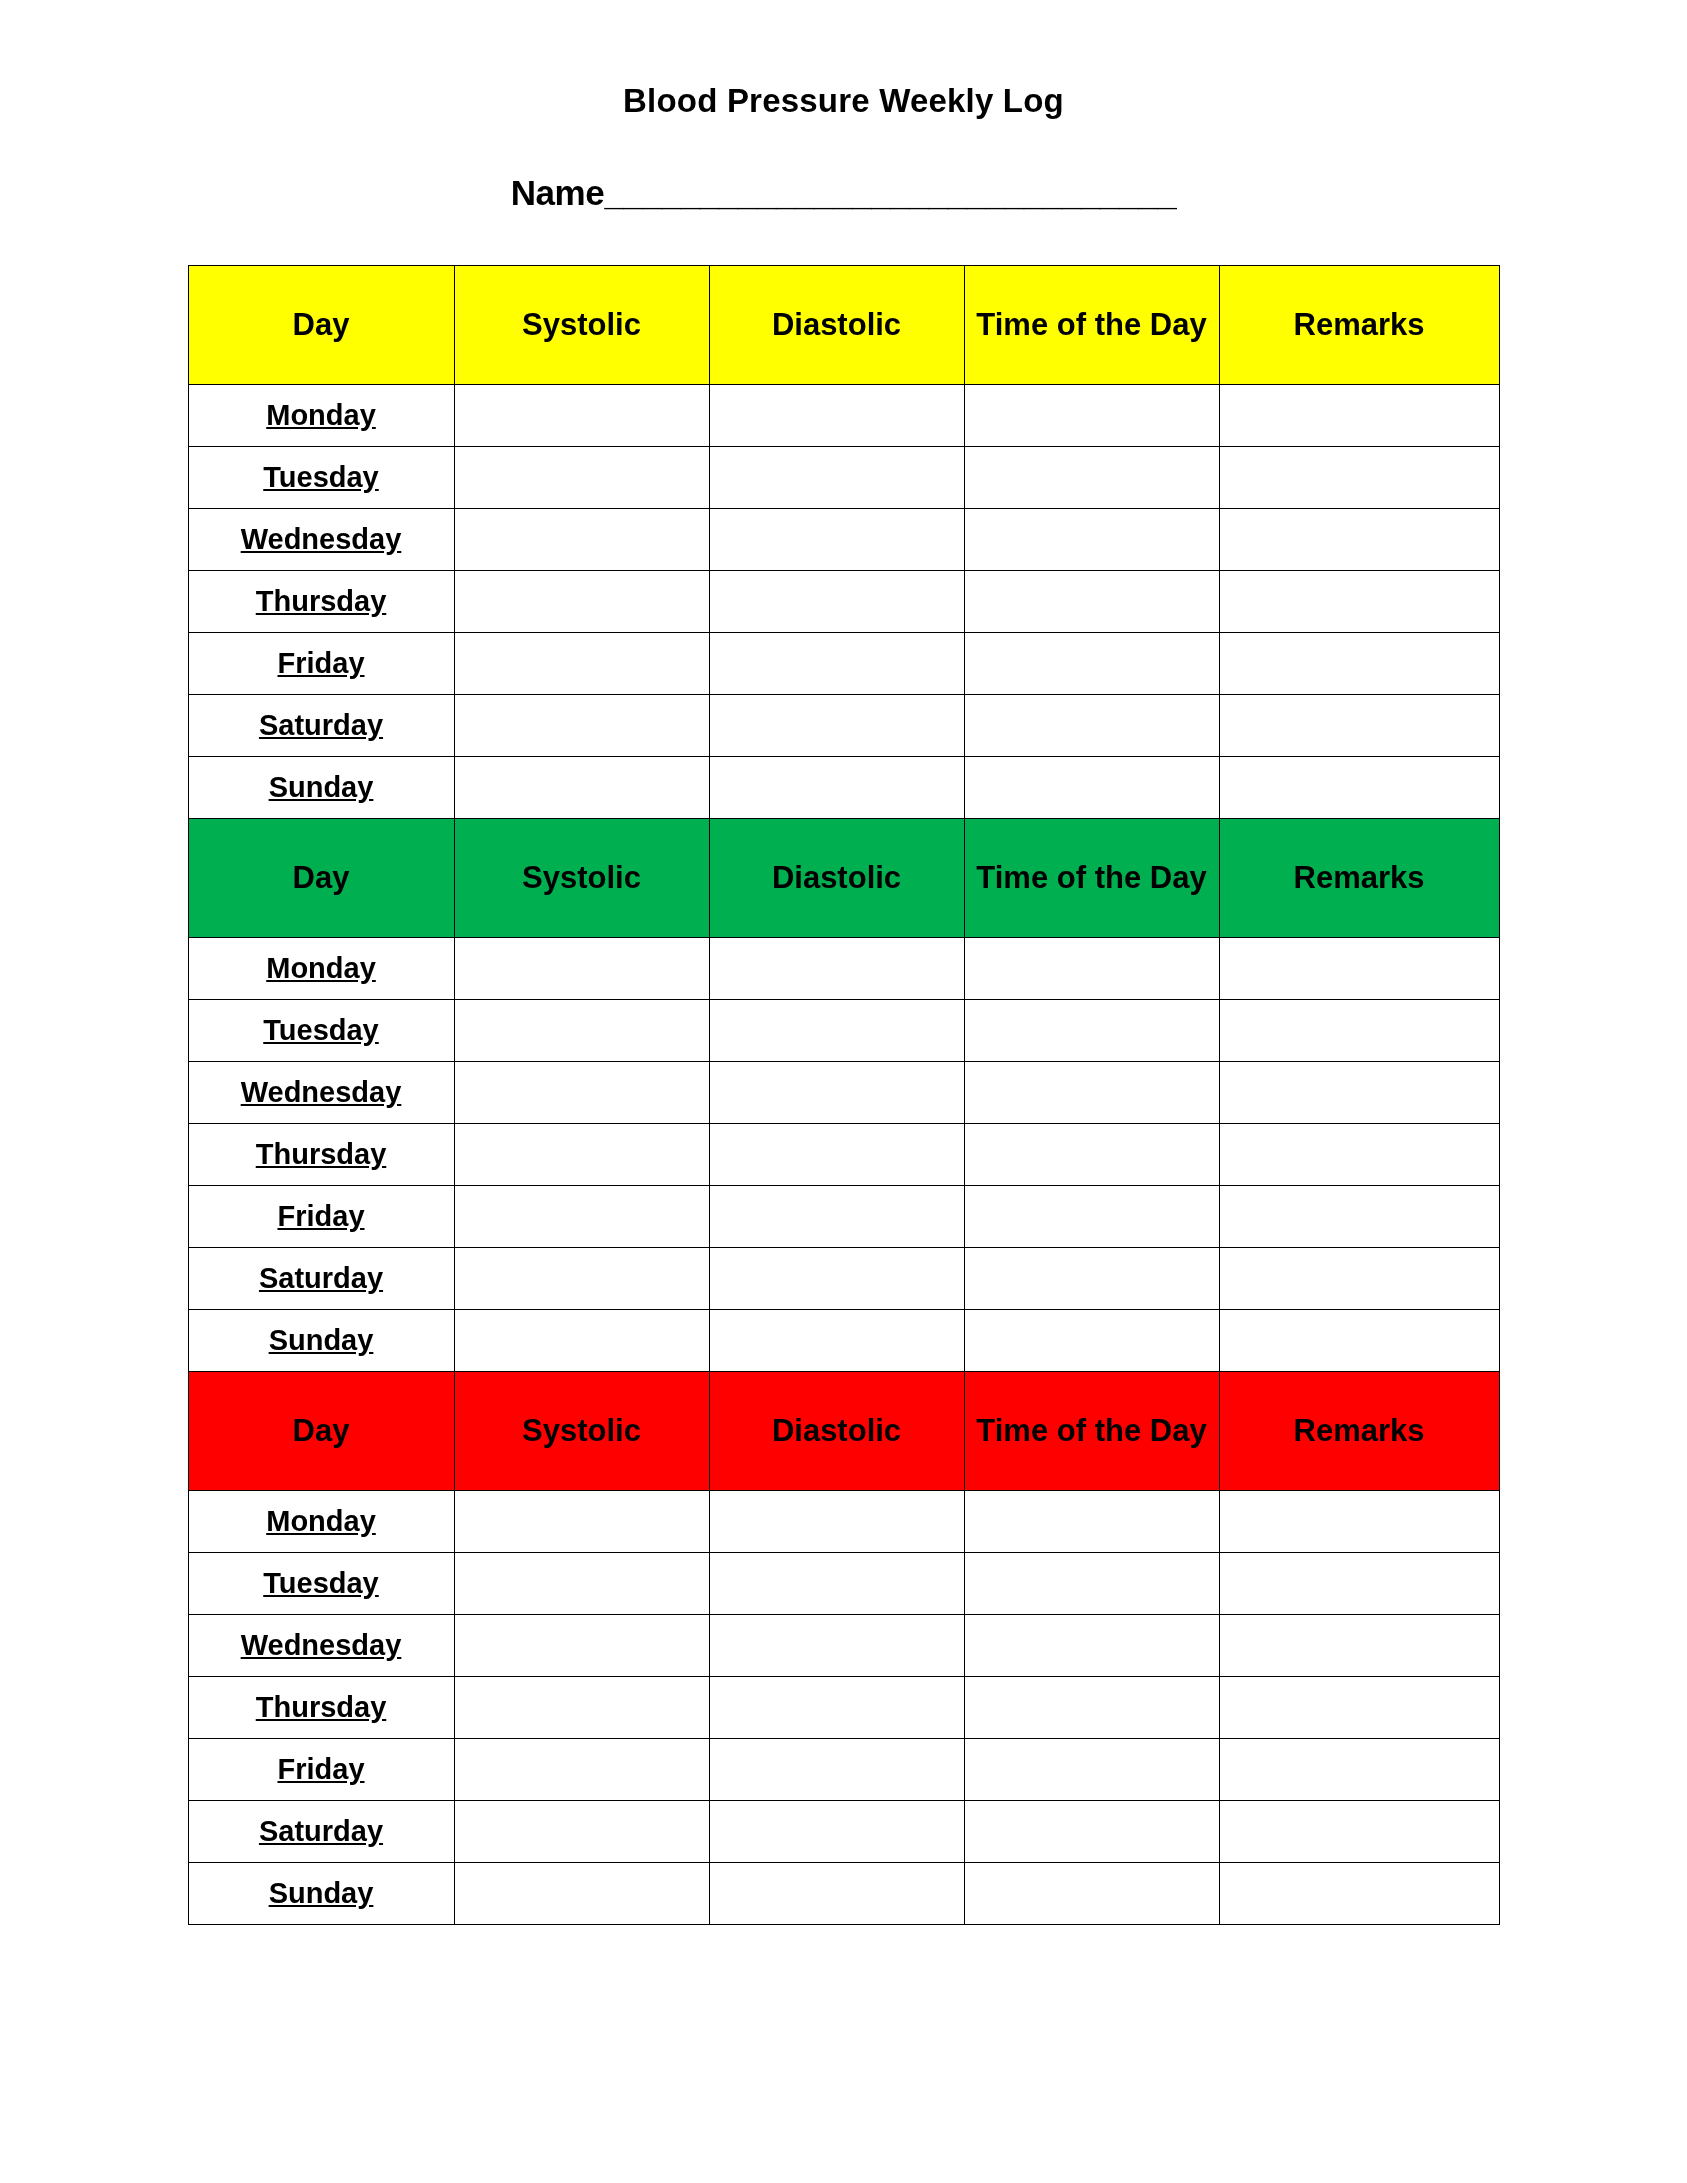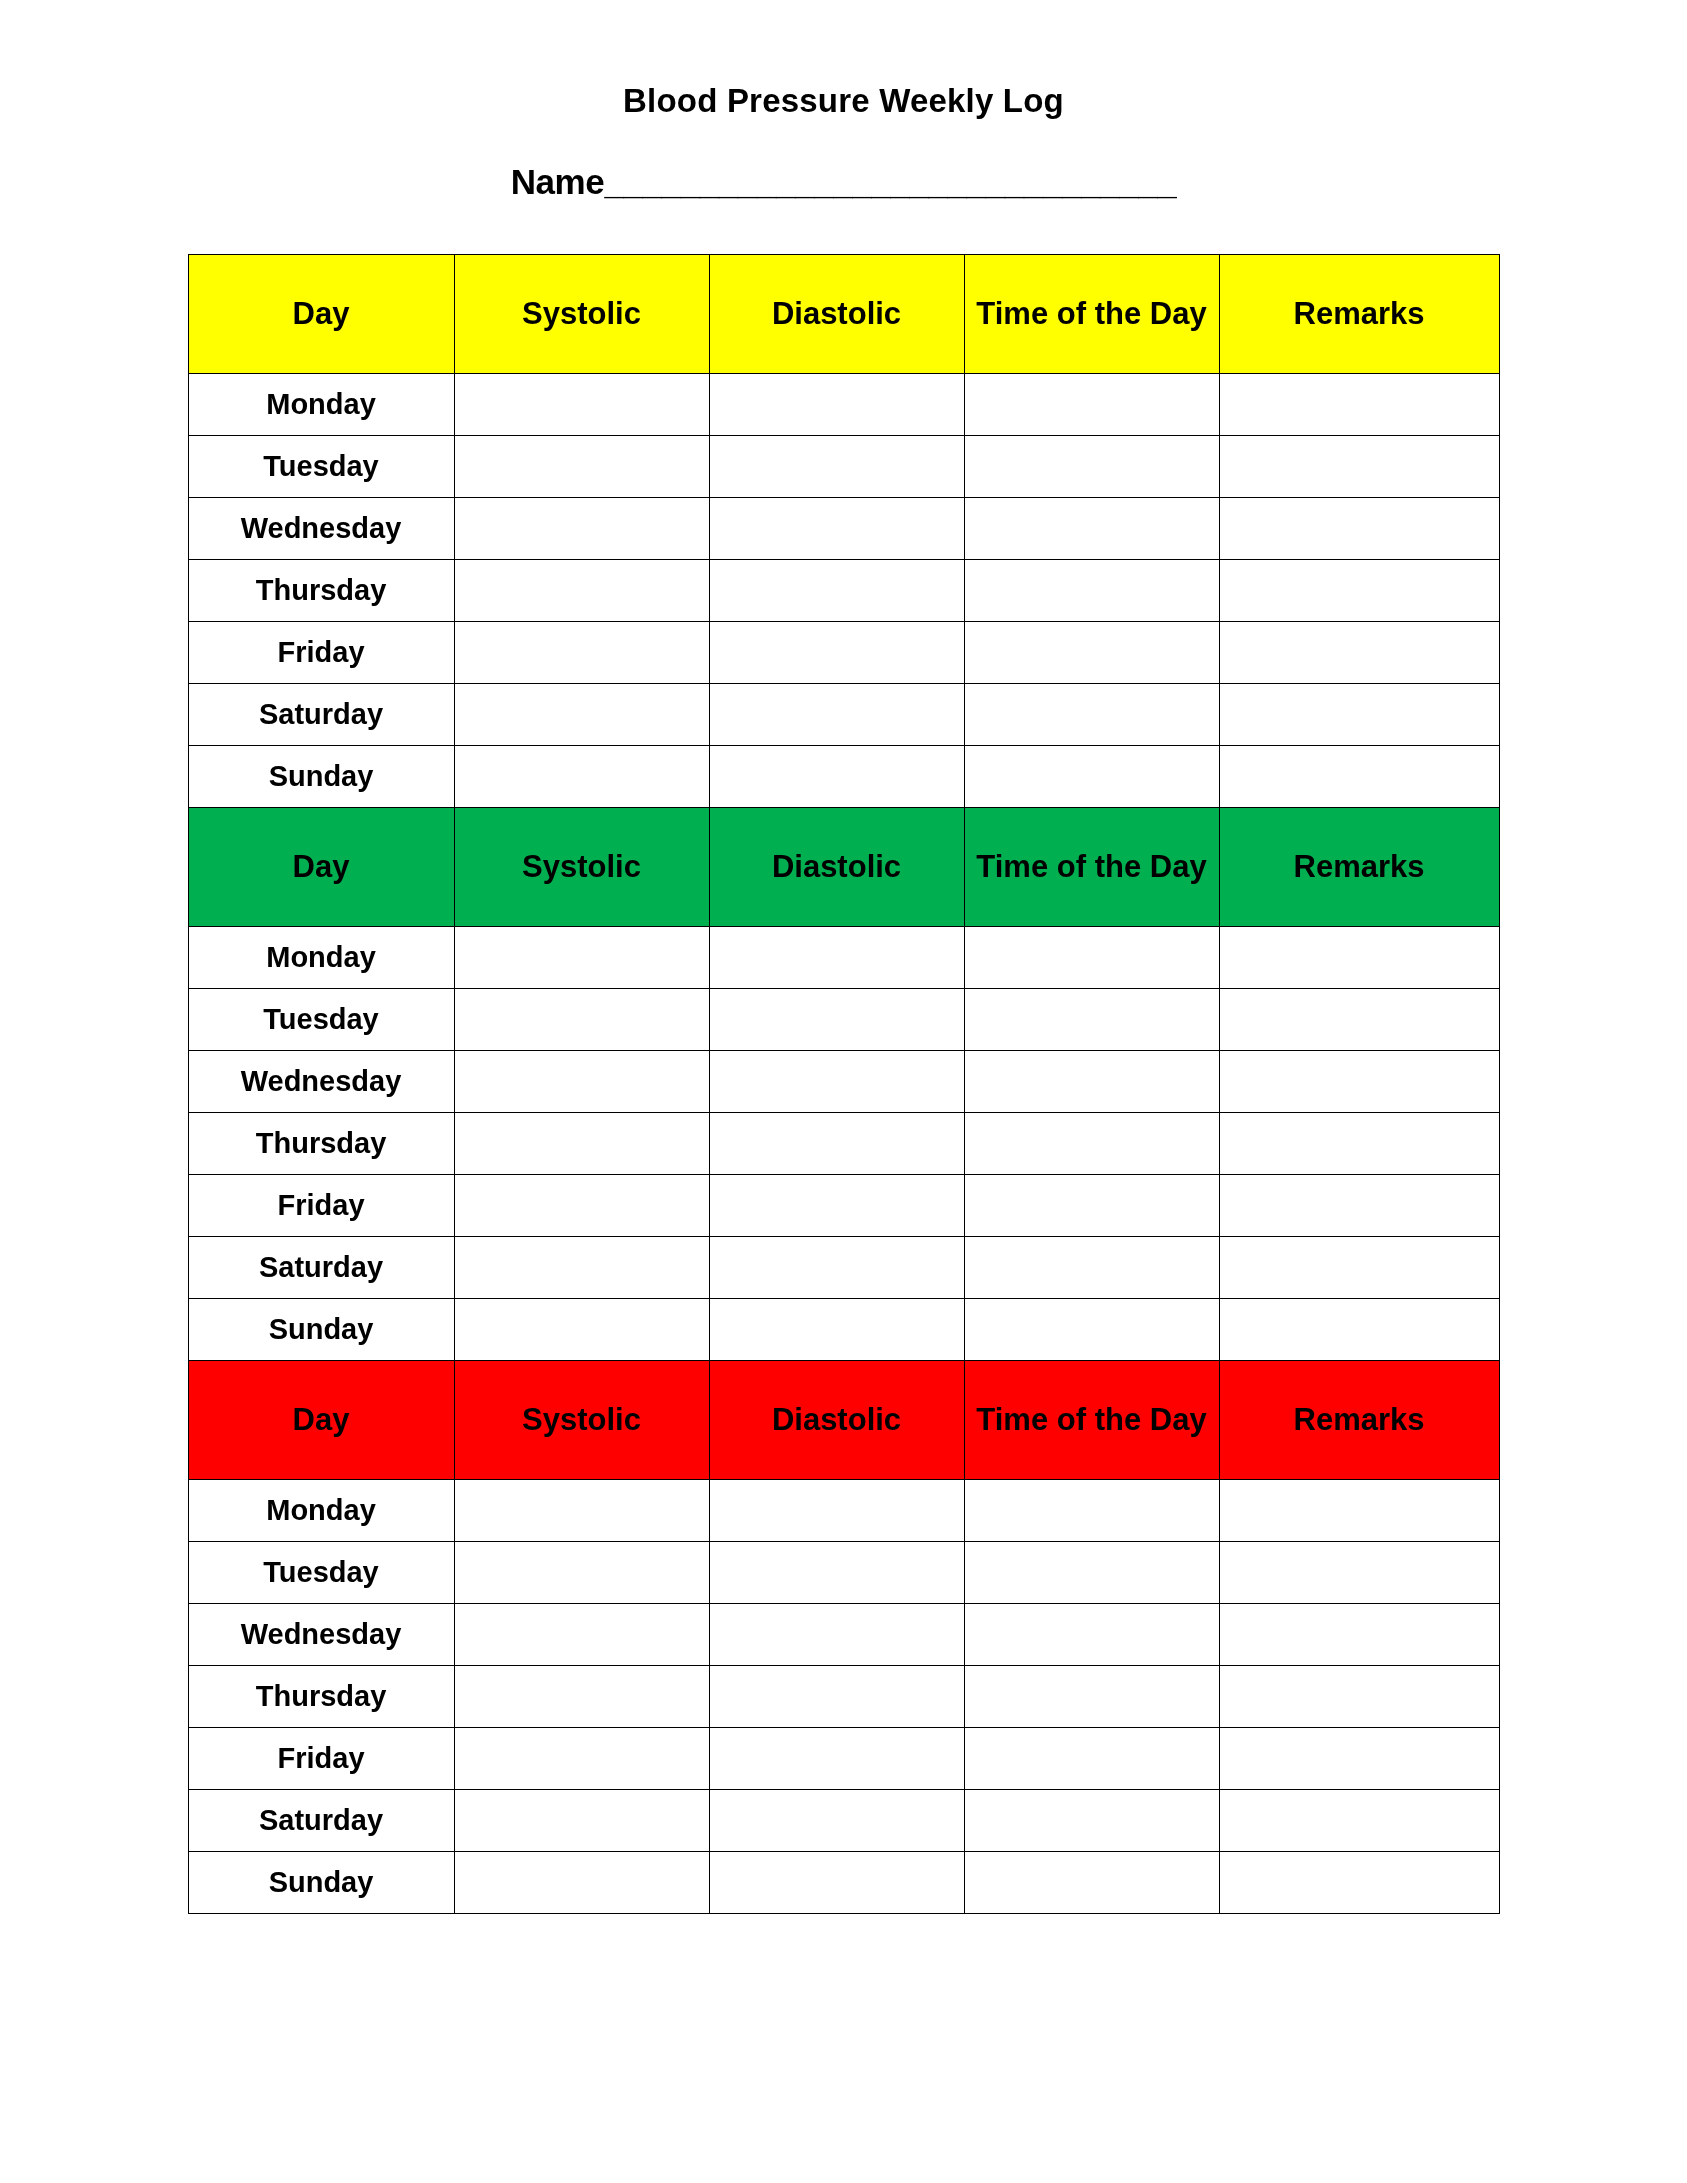--- a/index.html
+++ b/index.html
@@ -26,21 +26,21 @@
     text-align: center;
     font-size: 33px;
     font-weight: bold;
     margin-top: 82px;
     letter-spacing: 0.2px;
   }
   .name-line {
     text-align: center;
     font-size: 35px;
     font-weight: bold;
-    margin-top: 42px;
+    margin-top: 53px;
     letter-spacing: -0.4px;
   }
   .table-wrap {
     margin: 14px auto;
     margin-top: 52px;
     width: 1312px;
   }
   table.log {
     border-collapse: collapse;
     width: 100%;
@@ -66,21 +66,21 @@
     font-size: 31px;
     line-height: 1.25;
     font-weight: bold;
     border: 1.7px solid #000000;
   }
   tr.header-row.yellow td { background: #ffff00; }
   tr.header-row.green  td { background: #00b050; }
   tr.header-row.red    td { background: #ff0000; }
 
   tr.day-row td { background: #ffffff; }
-  td.day-cell { font-size: 30px; }
+  td.day-cell { font-size: 30px; text-decoration: underline; }
   td.blank-cell { }
 </style>
 </head>
 <body>
 
 <div class="page">
 
   <div class="title">Blood Pressure Weekly Log</div>
 
   <div class="name-line">Name______________________________</div>

